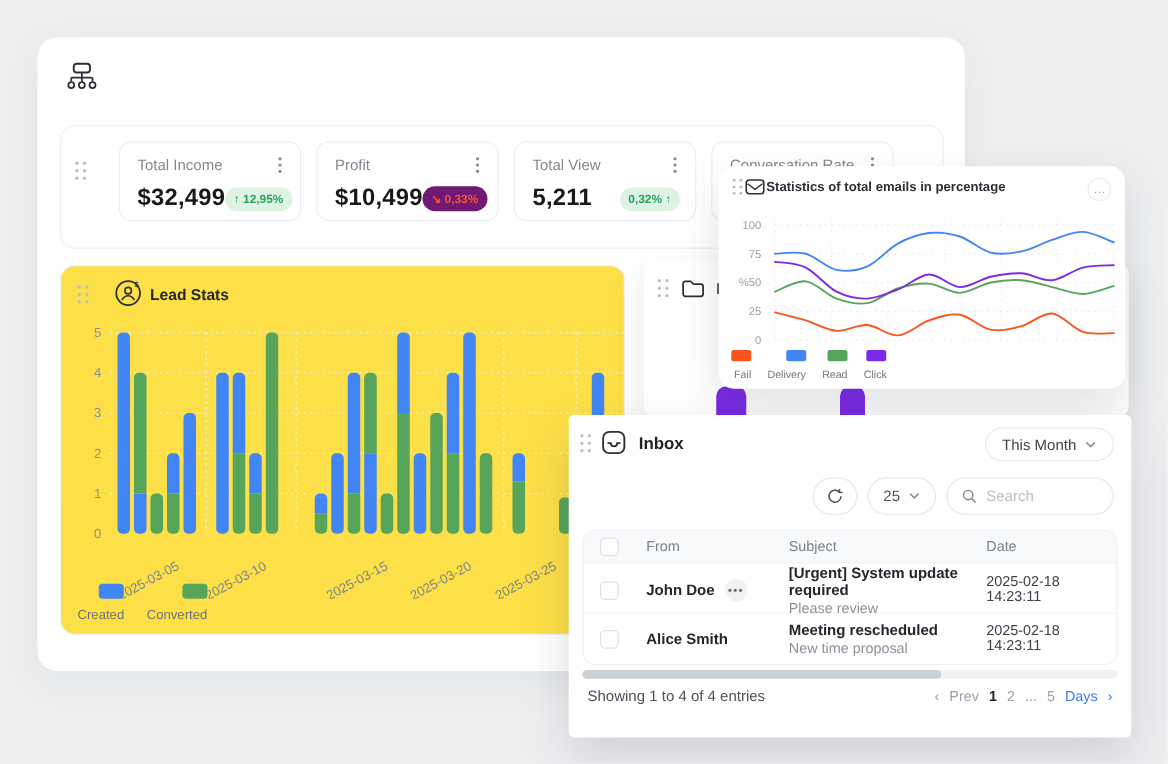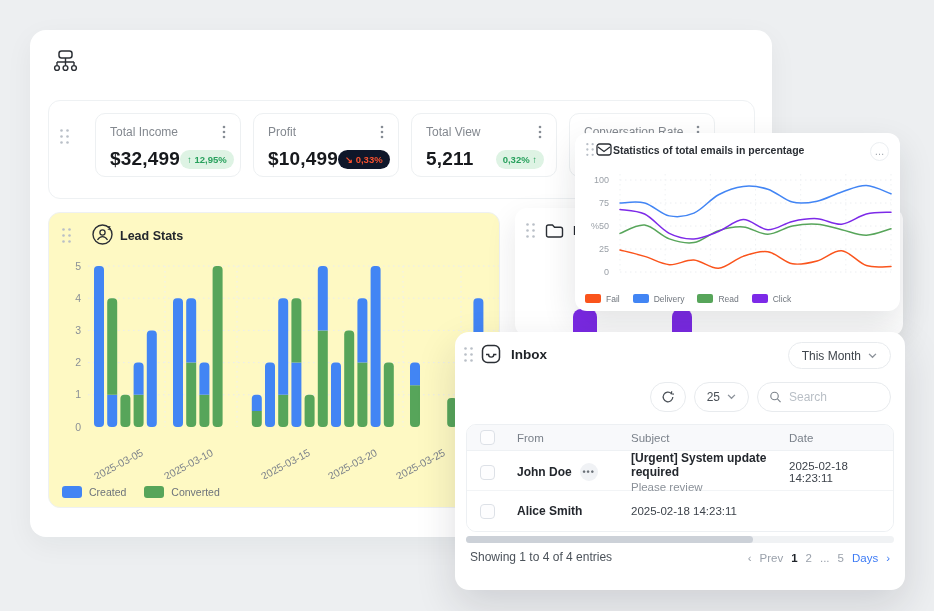--- a/index.html
+++ b/index.html
@@ -18,32 +18,32 @@
                border:1px solid #eef1f3; border-radius:12px; }
   .handle { position:absolute; cursor:grab; }
   .stat-cards { position:absolute; left:46px; top:12px; display:flex; gap:12px; }
   .stat-card { width:146px; height:64px; border:1px solid #edf0f2; border-radius:10px; padding:9px 12px 8px 14px; background:#fff; }
   .stat-top { display:flex; justify-content:space-between; align-items:center; }
   .stat-label { font-size:12px; color:#83888f; }
   .stat-bottom { display:flex; align-items:center; justify-content:space-between; margin-top:7px; }
   .stat-value { font-size:19px; font-weight:700; color:#17191d; letter-spacing:.2px; }
   .badge { font-size:9.5px; font-weight:700; padding:4px 7px; border-radius:20px; white-space:nowrap; }
   .badge.up { background:#def3e4; color:#27a05c; }
-  .badge.down { background:#0f172a; color:#fa512e; }
+  .badge.down { background:#701a75; color:#fa512e; }
   .kebab-btn { background:none; border:none; cursor:pointer; padding:2px; line-height:0; }
 
   
-  .lead-card { left:18px; top:182px; width:452px; height:296px; border:1px solid #eef1f3; border-radius:12px; position:absolute; overflow:hidden; background:#fef9c3; }
+  .lead-card { left:18px; top:182px; width:452px; height:296px; border:1px solid #eef1f3; border-radius:12px; position:absolute; overflow:hidden; background:#fde047; }
   .card-title { font-size:12.5px; font-weight:700; color:#24282e; }
   .lead-header { position:absolute; left:0; top:0; width:100%; height:44px; }
   .pill-btn { display:flex; align-items:center; gap:7px; border:1px solid #e8ebee; background:#fff;
               border-radius:18px; font-size:12px; color:#596067; cursor:pointer; }
   .filter-btn { position:absolute; right:14px; top:10px; height:27px; padding:0 13px; }
   .lead-legend { position:absolute; left:13px; bottom:9px; display:flex; gap:18px; align-items:center; }
-  .legend-item { display:flex; align-items:flex-start; gap:7px; font-size:10.5px; color:#6d737b; cursor:pointer; }
+  .legend-item { display:flex; align-items:flex-end; gap:7px; font-size:10.5px; color:#6d737b; cursor:pointer;flex-direction:column; }
   .legend-item .sw { width:20px; height:12px; border-radius:3px; display:inline-block; }
 
   
   .folder-card { left:515px; top:208px; width:388px; height:128px; z-index:2;
                  box-shadow:0 12px 30px rgba(25,30,40,.10); }
   .folder-header { position:absolute; left:10px; top:14px; display:flex; align-items:center; gap:9px; }
   .fbar { position:absolute; bottom:0; border-radius:8px 8px 0 0; }
 
   
   .email-card { left:575px; top:133px; width:325px; height:178px; z-index:3;
@@ -51,21 +51,21 @@
   .email-header { position:absolute; left:10px; top:9px; display:flex; align-items:center; gap:1px; }
   .email-title { font-size:10.5px; font-weight:700; color:#2b2f35; }
   .circle-menu-btn { position:absolute; right:11px; top:9px; width:19px; height:19px; border-radius:50%;
                      border:1px solid #eceff2; background:#fff; color:#9aa0a8; font-size:10px; line-height:16px;
                      text-align:center; cursor:pointer; }
   .email-legend { position:absolute; left:10px; bottom:7px; display:flex; gap:13px; align-items:center; }
   .email-legend .legend-item { font-size:8.5px; color:#70767e; gap:5px; }
   .email-legend .sw { width:16px; height:9px; border-radius:2px; }
 
   
-  .inbox-card { left:455px; top:332px; width:450px; height:258px; z-index:4; border-radius:14px;
+  .inbox-card { left:455px; top:332px; width:450px; height:258px; z-index:4; border-radius:4px;
                 box-shadow:0 16px 40px rgba(25,30,40,.14); }
   .inbox-header { position:absolute; left:8px; top:12px; display:flex; align-items:center; gap:7px; }
   .inbox-title { font-size:13.5px; font-weight:700; color:#1e2227; margin-left:3px; }
   .month-btn { position:absolute; right:14px; top:10px; height:27px; padding:0 13px; font-size:12px; color:#3f454c; }
   .toolbar { position:absolute; right:14px; top:50px; display:flex; gap:8px; align-items:center; }
   .tool-btn { height:30px; border:1px solid #e8ebee; border-radius:16px; background:#fff; display:flex;
               align-items:center; gap:7px; padding:0 12px; font-size:12px; color:#4a5057; cursor:pointer; }
   .refresh-btn { width:36px; justify-content:center; padding:0; }
   .search-box { width:134px; height:30px; border:1px solid #e8ebee; border-radius:16px; display:flex;
                 align-items:center; gap:7px; padding:0 11px; }
@@ -432,20 +432,24 @@
               <div class="subj-line1">[Urgent] System update required</div>
               <div class="subj-line2">Please review</div>
             </span>
             <span class="date-cell">2025-02-18 14:23:11</span>
           </div>
           <div class="t-row t-body-row">
             <span class="cb"></span>
             <span class="from-cell">
               <span>Alice Smith</span>
             </span>
+            <span>
+              <div class="subj-line1">Meeting rescheduled</div>
+              <div class="subj-line2">New time proposal</div>
+            </span>
             <span class="date-cell">2025-02-18 14:23:11</span>
           </div>
         </div>
     </div>
 
     <div class="hscroll">
       <div class="hscroll-thumb"></div>
     </div>
 
     <div class="inbox-footer">

